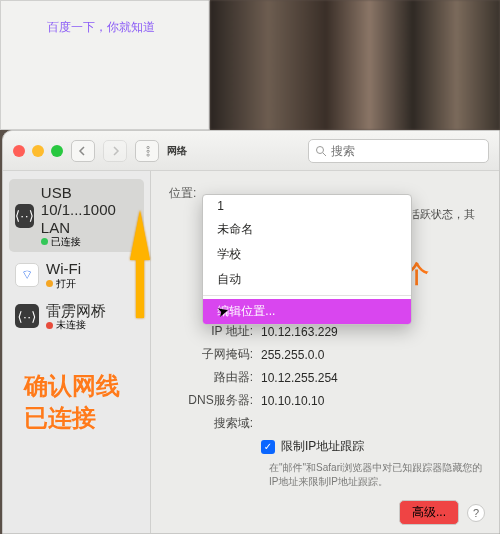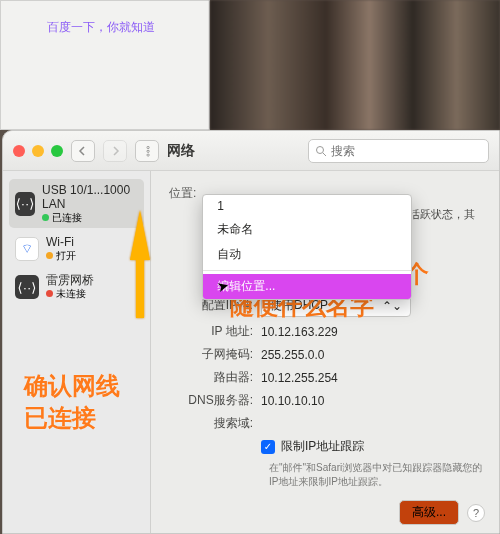--- a/index.html
+++ b/index.html
@@ -44,21 +44,21 @@
   }
   .traffic { display:flex; gap:7px; }
   .tdot { width:12px;height:12px;border-radius:50%; }
   .red{background:#ff5f57;} .yel{background:#febc2e;} .grn{background:#28c840;}
   .nav-btn {
     width:24px;height:22px;border:1px solid #c9c9c7;border-radius:5px;
     background:#f7f7f5;display:flex;align-items:center;justify-content:center;
     color:#8a8a88;
   }
   .grid-icon { font-size:14px; letter-spacing:-2px; }
-  .title { font-weight:600; font-size:14px; color:#3a3a38; }
+  .title { font-weight:600; font-size:10px; color:#3a3a38; }
   .search {
     margin-left:auto; height:24px; width:181px;
     border:1px solid #c9c9c7; border-radius:5px;
     background:#fff; display:flex; align-items:center; padding:0 6px;
     color:#9a9a98; gap:4px;
   }
   .search input { border:none; outline:none; font-size:12px; width:110px; background:transparent; }
   
   .body { position:absolute; top:40px; left:0; right:0; bottom:0; display:flex; }
   .sidebar {
@@ -70,21 +70,21 @@
     padding:5px 6px; border-radius:5px; margin-bottom:3px;
   }
   .srow.sel { background:#d7d7d5; }
   .sicon {
     width:24px;height:24px;border-radius:5px;background:#fff;
     display:flex;align-items:center;justify-content:center;font-size:13px;
     border:1px solid #d4d4d2;
   }
   .sicon.dark{background:#3a3a3a;color:#fff;border:none;}
   .stext { display:flex; flex-direction:column; line-height:1.15; }
-  .sname { font-size:12px; color:#2a2a28; }
+  .sname { font-size:15px; color:#2a2a28; }
   .sstat { font-size:10px; display:flex; align-items:center; gap:3px; }
   .sdot{width:7px;height:7px;border-radius:50%;}
   .g{background:#33c758;} .o{background:#f5a623;} .r{background:#e74c3c;}
   
   .content { flex:1; padding: 14px 6px 12px 18px; position:relative; }
   .locrow { display:flex; align-items:center; gap:6px; margin-bottom:12px; font-size:12px; }
   .loc-label{color:#585856;}
   .loc-select{
     position:relative; width:210px;
   }
@@ -106,21 +106,21 @@
   .flab{ width:92px; text-align:right; color:#4a4a48; padding-right:8px; }
   .fval{ color:#2a2a28; }
   .fval.sel{
     border:1px solid #c9c9c7;border-radius:4px;background:#fff;
     padding:2px 8px; min-width:150px; display:inline-flex; align-items:center;
     justify-content:space-between; gap:8px;
   }
   .chk{ width:14px;height:14px;border-radius:3px;background:#0a66ff;display:inline-flex;align-items:center;justify-content:center;color:#fff;font-size:10px;margin-right:6px;}
   .small{font-size:10px;color:#7a7a78;line-height:1.35;margin-left:100px;max-width:220px;}
   .footer{position:absolute;bottom:8px;right:14px;display:flex;align-items:center;gap:8px;}
-  .btn{border:1px solid #c9c9c7;border-radius:5px;background:#c2410c;padding:3px 12px;font-size:12px;}
+  .btn{border:1px solid #c9c9c7;border-radius:5px;background:#ef4444;padding:3px 12px;font-size:12px;}
   .hq{width:18px;height:18px;border:1px solid #c9c9c7;border-radius:50%;display:flex;align-items:center;justify-content:center;font-size:11px;color:#6a6a68;background:#fff;}
   
   .anno { position:absolute; pointer-events:none; font-weight:600; }
   .anno-orange{ color:#ff7a1a; font-size:24px; line-height:1.35; text-shadow:0 0 2px rgba(255,255,255,.4);}
   .arrow{
     position:absolute;width:0;height:0;
     border-left:10px solid transparent;border-right:10px solid transparent;
     border-bottom:50px solid #ffb300;
     filter: drop-shadow(0 0 1px #d98800);
   }
@@ -199,20 +199,21 @@
       </div>
     </div>
 
     <div class="content">
       <div class="locrow">
         <span class="loc-label">位置:</span>
         <div class="loc-select">
           <div class="loc-pop">
             <div class="loc-item">1</div>
             <div class="loc-item">未命名</div>
+            <div class="loc-item">学校</div>
             <div class="loc-item">自动</div>
             <div class="loc-sep"></div>
             <div class="loc-item hi">
               <span>编辑位置...</span>
               <span class="cursor">➤</span>
             </div>
           </div>
         </div>
       </div>
 

